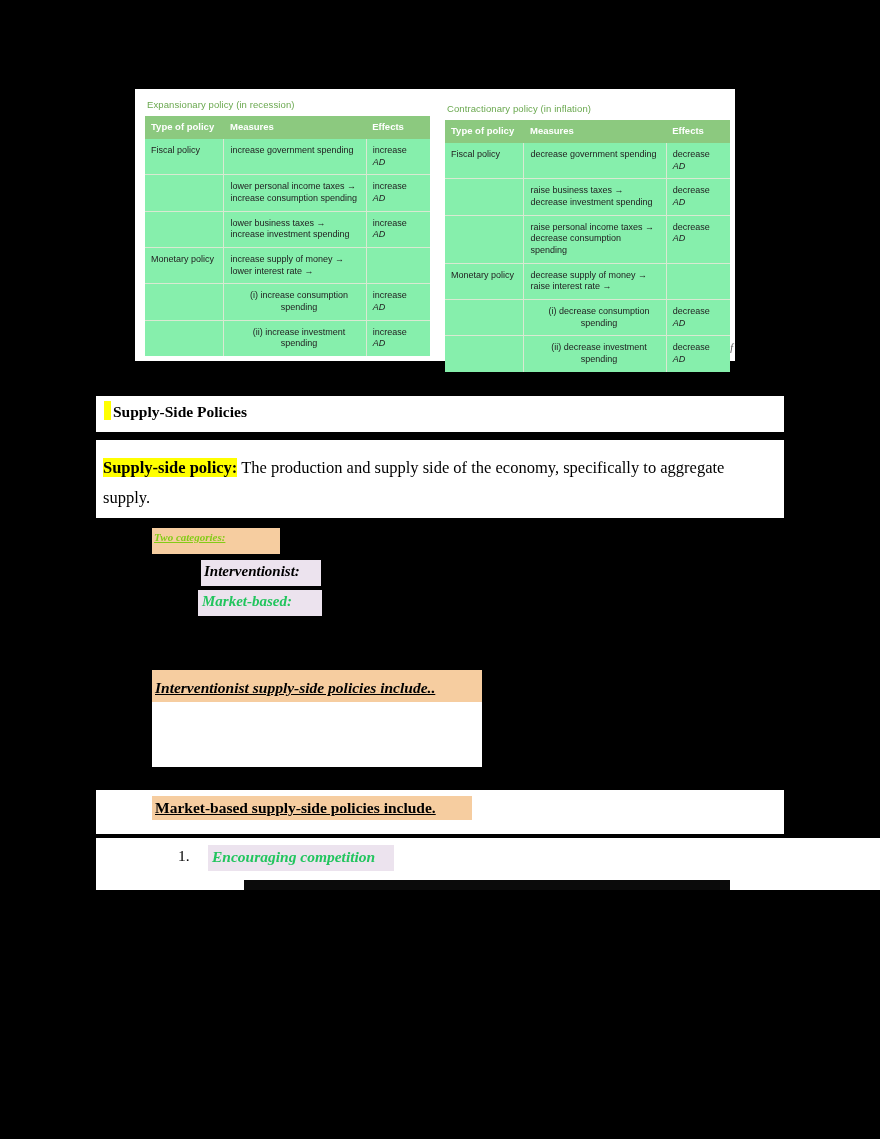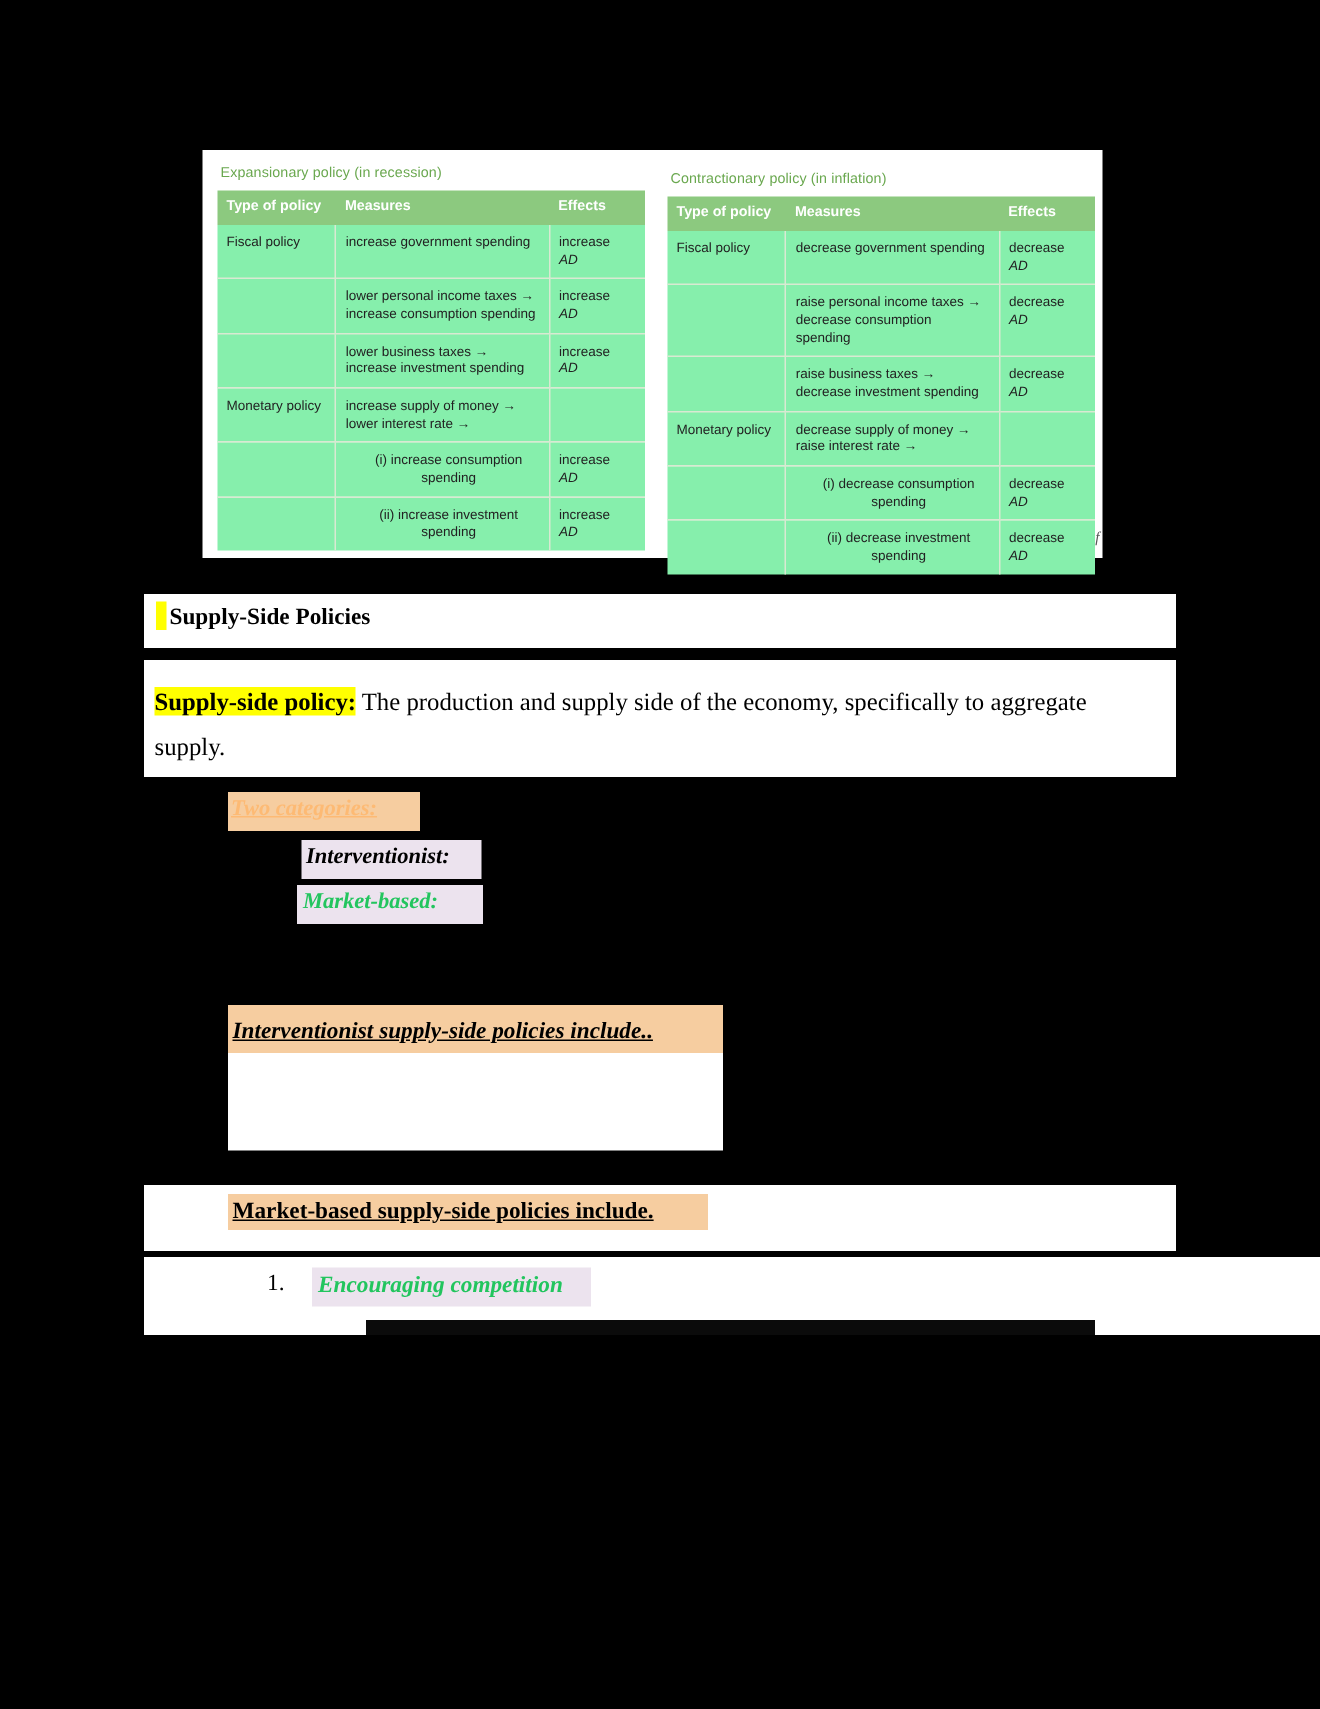--- a/index.html
+++ b/index.html
@@ -12,21 +12,21 @@
     height: 1139px;
     position: relative;
     font-family: "Liberation Serif", serif;
     overflow: hidden;
   }
 
   
   .tables-block {
     position: absolute;
     left: 135px;
-    top: 100px;
+    top: 89px;
     width: 600px;
     height: 272px;
     background: #ffffff;
   }
   .table-card {
     position: absolute;
     top: 0;
     box-sizing: border-box;
     font-family: "Liberation Sans", sans-serif;
   }
@@ -123,25 +123,25 @@
     line-height: 30px;
     color: #000;
   }
   .hl-yellow { background: #ffff00; font-weight: bold; }
 
   .twocat-band { left: 152px; top: 528px; width: 128px; height: 26px; background:#f6cda0; }
   .twocat-text {
     position: absolute;
     left: 154px;
     top: 531px;
-    font-size: 15px;
+    font-size: 11px;
     font-weight: bold;
     font-style: italic;
     text-decoration: underline;
-    color: #fdba74;
+    color: #84cc16;
   }
 
   .int-band { left: 201px; top: 560px; width: 120px; height: 26px; background: #ece3ee; }
   .int-text {
     position: absolute;
     left: 204px;
     top: 563px;
     font-size: 15px;
     font-weight: bold;
     font-style: italic;
@@ -297,29 +297,29 @@
         <tr>
           <td>Fiscal policy</td>
           <td>decrease government spending</td>
           <td class="last-col">
             <span>decrease</span><br>
             <span class="it">AD</span>
           </td>
         </tr>
         <tr>
           <td></td>
+          <td>raise business taxes → decrease investment spending</td>
+          <td class="last-col">
+            <span>decrease</span><br>
+            <span class="it">AD</span>
+          </td>
+        </tr>
+        <tr>
+          <td></td>
           <td>raise personal income taxes → decrease consumption spending</td>
-          <td class="last-col">
-            <span>decrease</span><br>
-            <span class="it">AD</span>
-          </td>
-        </tr>
-        <tr>
-          <td></td>
-          <td>raise business taxes → decrease investment spending</td>
           <td class="last-col">
             <span>decrease</span><br>
             <span class="it">AD</span>
           </td>
         </tr>
         <tr>
           <td>Monetary policy</td>
           <td>decrease supply of money → raise interest rate →</td>
           <td class="last-col"></td>
         </tr>

